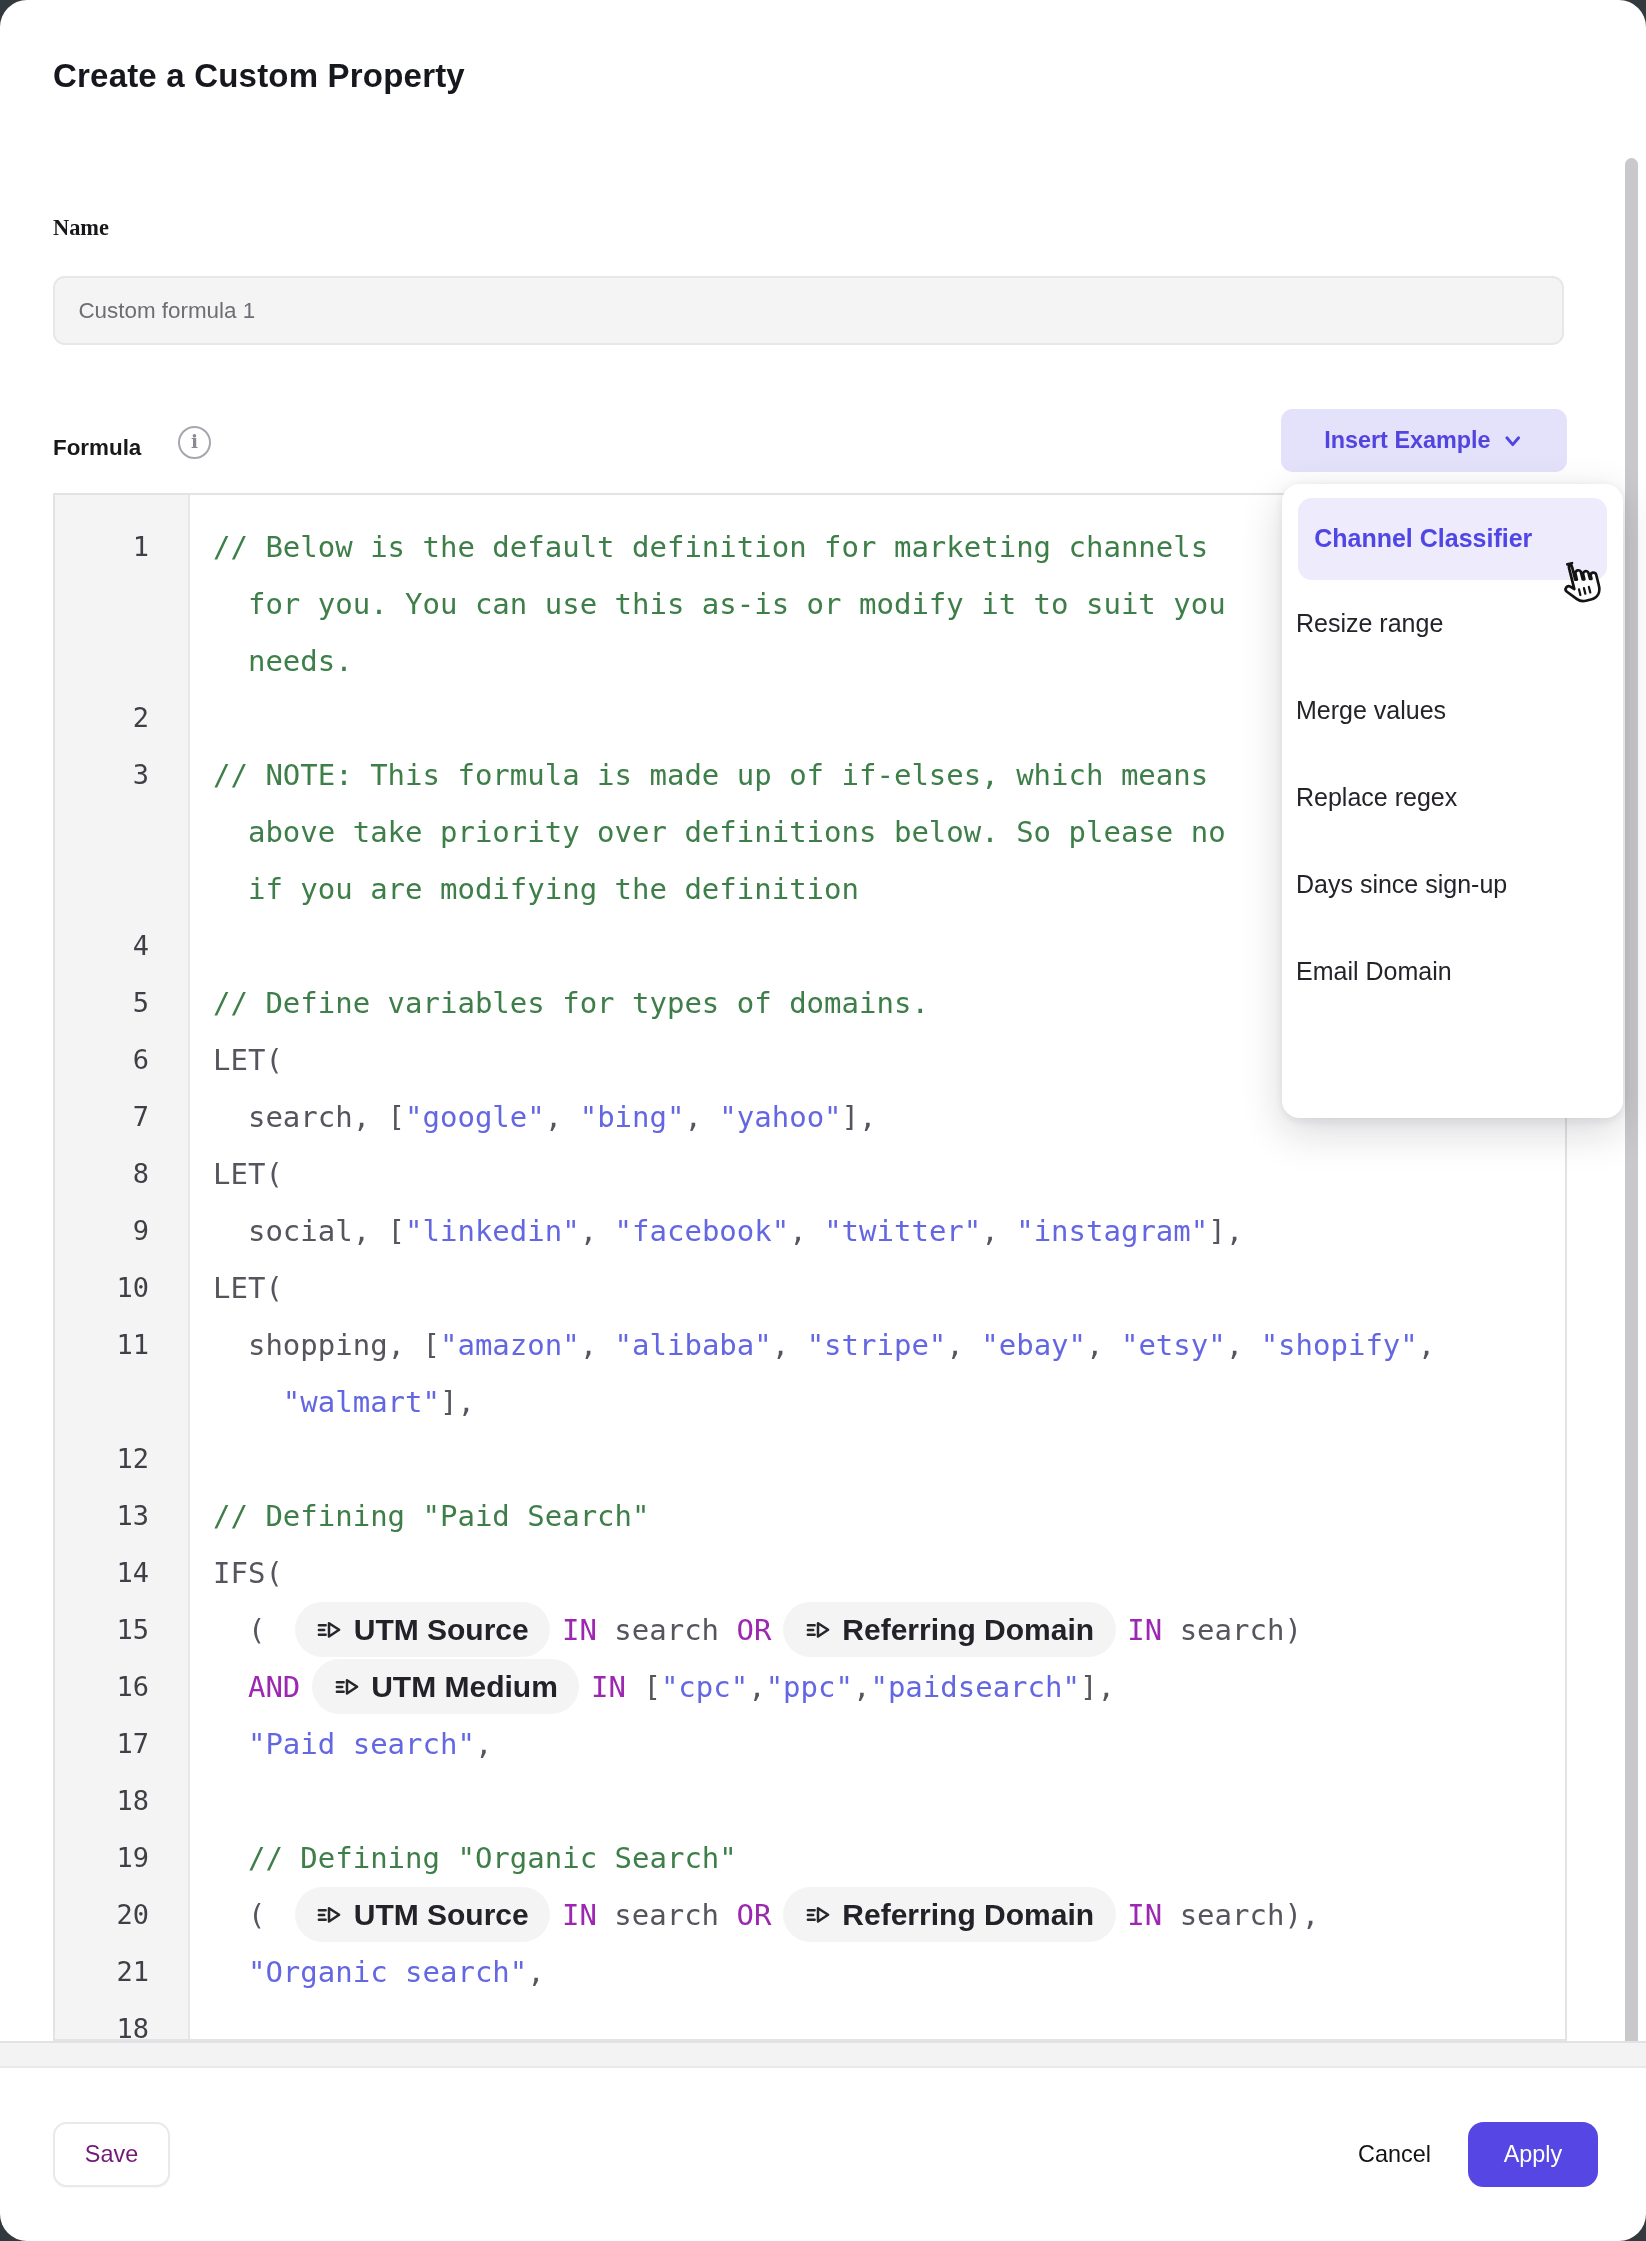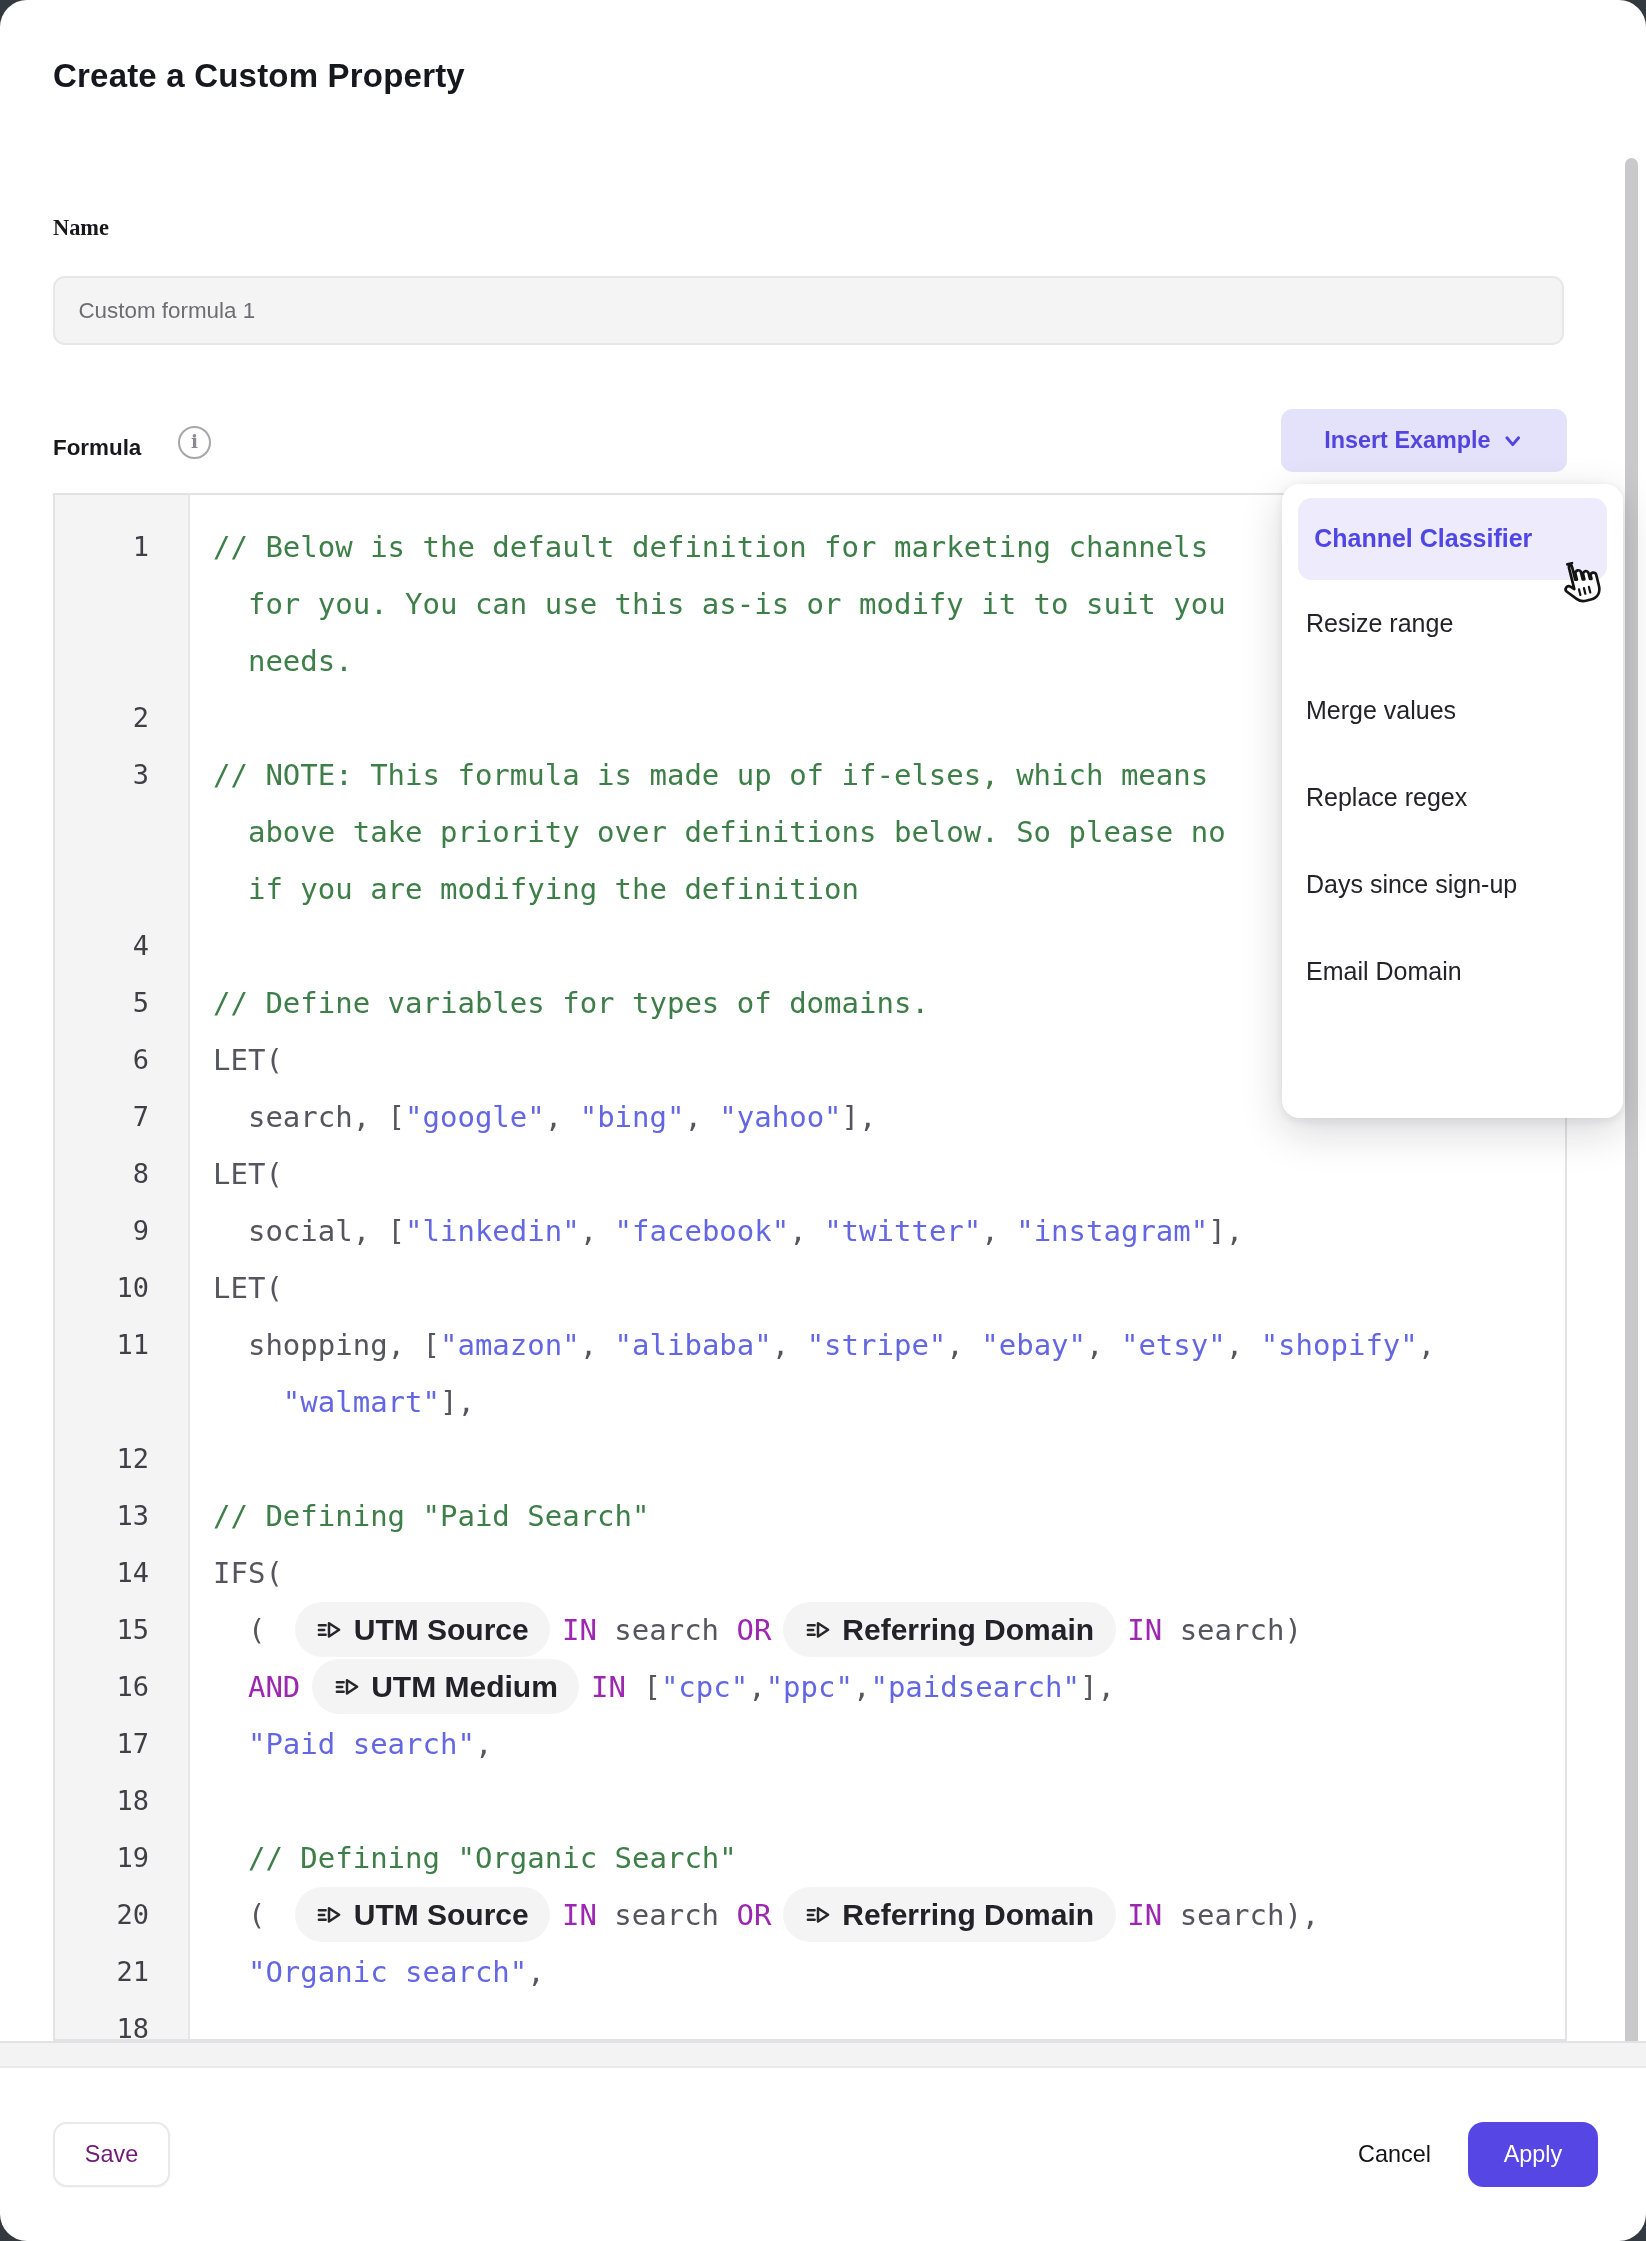--- a/index.html
+++ b/index.html
@@ -99,21 +99,21 @@
   }
 
   
   .menu-panel{
     position:absolute;left:1282px;top:484px;width:341px;height:634px;box-sizing:border-box;
     background:#ffffff;border-radius:17.6px;z-index:50;
     box-shadow:0 13.7px 43px rgba(20,20,35,0.16), 0 2.9px 9.8px rgba(20,20,35,0.08);
     padding-top:13.7px;
   }
   .menu-item{
-    height:87px;display:flex;align-items:center;padding-left:24px;cursor:pointer;
+    height:87px;display:flex;align-items:center;padding-left:14px;cursor:pointer;
     font-size:25px;font-weight:500;color:#232329;
   }
   .menu-item.active{
     height:82px;margin:0 15.6px;padding-left:16.6px;border-radius:13.7px;
     background:#edebfc;color:#4f46e5;font-weight:600;
   }
   .cursor-hand{position:absolute;left:1554px;top:558px;z-index:60;}
 </style>
 </head>
 <body style="background: rgb(51, 58, 63);">

